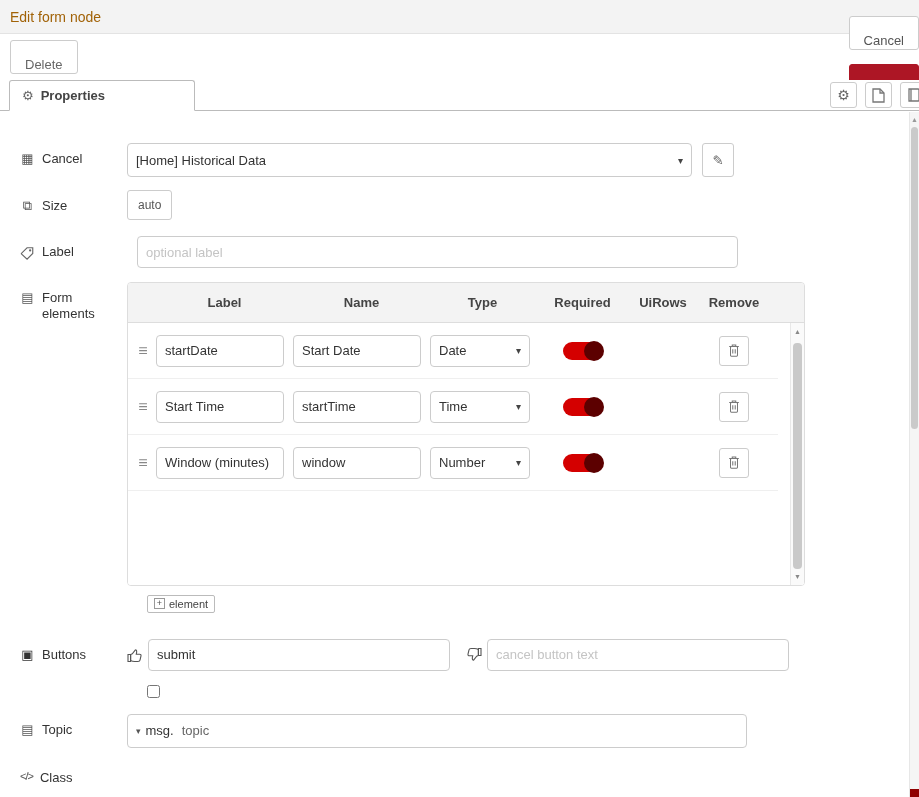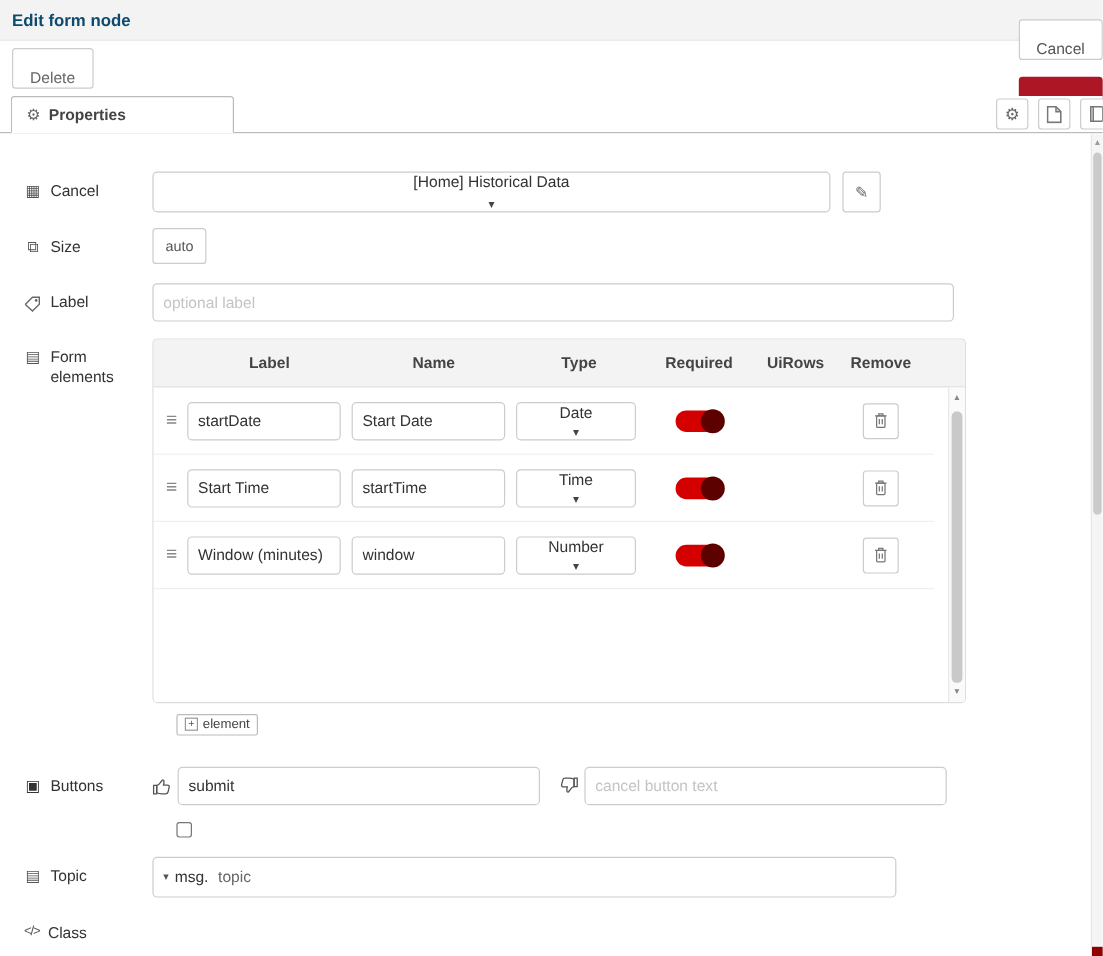--- a/index.html
+++ b/index.html
@@ -4,21 +4,21 @@
 <style>
   * { box-sizing: border-box; }
   html,body { margin:0; padding:0; }
   body {
     width:919px; height:797px; overflow:hidden; position:relative;
     background:#fff; font-family:"Liberation Sans","DejaVu Sans",sans-serif;
     font-size:13px; color:#333;
   }
   
   .dlg-header { height:34px; background:#f3f3f3; border-bottom:1px solid #e3e3e3;
-    line-height:34px; padding-left:10px; font-size:14px; font-weight:bold; color:#0c4a6e; }
+    line-height:34px; padding-left:10px; font-size:14px; font-weight:normal; color:#a16207; }
   
   .btn-bar { height:46px; background:#fff; display:flex; align-items:center;
     justify-content:space-between; padding-left:10px; }
   .btn { height:34px; padding:16px 14px; border:1px solid #ccc; border-radius:3px;
     background:#fff; font-size:13px; color:#666; cursor:pointer;
     font-family:inherit; }
   .btn-cancel { color:#555; }
   .btn-done { background:#AD1625; border-color:#AD1625; color:#fff; min-width:68px; }
   .right-btns { display:flex; gap:14px;flex-direction:column; }
   
@@ -36,21 +36,21 @@
   .frow { display:flex; align-items:flex-start; }
   .flabel { width:107px; display:flex; gap:7px; padding-top:8px; font-size:13px;
     color:#333; flex-shrink:0; line-height:1.25; }
   .ficon { color:#555; width:15px; text-align:center; flex-shrink:0; font-size:13px; }
   .ficon-class { width:auto; font-size:11px; letter-spacing:-1px; color:#555; }
   input.ti { height:32px; border:1px solid #ccc; border-radius:4px; padding:0 8px;
     font-size:13px; color:#333; background:#fff; font-family:inherit; }
   ::placeholder { color:#c4c4c4; opacity:1; }
   .sel { border:1px solid #ccc; border-radius:4px; display:flex; align-items:center;
     justify-content:space-between; background:#fff; padding:0 8px; font-size:13px;
-    color:#333; cursor:pointer;flex-direction:column; }
+    color:#333; cursor:pointer; }
   .chev { color:#444; font-size:10px; }
   .mini-btn { height:32px; width:32px; border:1px solid #ccc; border-radius:3px;
     background:#fff; color:#666; display:flex; align-items:center; justify-content:center;
     cursor:pointer; }
   .row-group { margin-bottom:13px; }
   .row-size { margin-bottom:16px; }
   .row-label { margin-bottom:14px; }
   .row-elements { margin-bottom:0; }
   .row-addel { margin-top:8px; margin-bottom:26px; margin-left:127px; }
   .row-buttons { margin-bottom:14px; }
@@ -175,21 +175,21 @@
   </div>
 
   <div class="frow row-label">
     <div class="flabel">
       <svg class="ficon" width="14" height="14" viewBox="0 0 16 16" style="margin-top:2px;">
         <path d="M1 9l6.5 6L14 8.5V2H7.5L1 8.5z" fill="none" stroke="#666" stroke-width="1.3"></path>
         <circle cx="11" cy="5" r="1.3" fill="#666"></circle>
       </svg>
       <span>Label</span>
     </div>
-    <input class="ti" style="width: 668px;" placeholder="optional label">
+    <input class="ti" style="width: 601px; margin-left: 10px;" placeholder="optional label">
   </div>
 
   <div class="frow row-elements">
     <div class="flabel">
       <span class="ficon">▤</span>
       <span style="width:62px;">Form elements</span>
     </div>
 
     <div class="fe-table">
       <div class="fe-grid fe-head">

